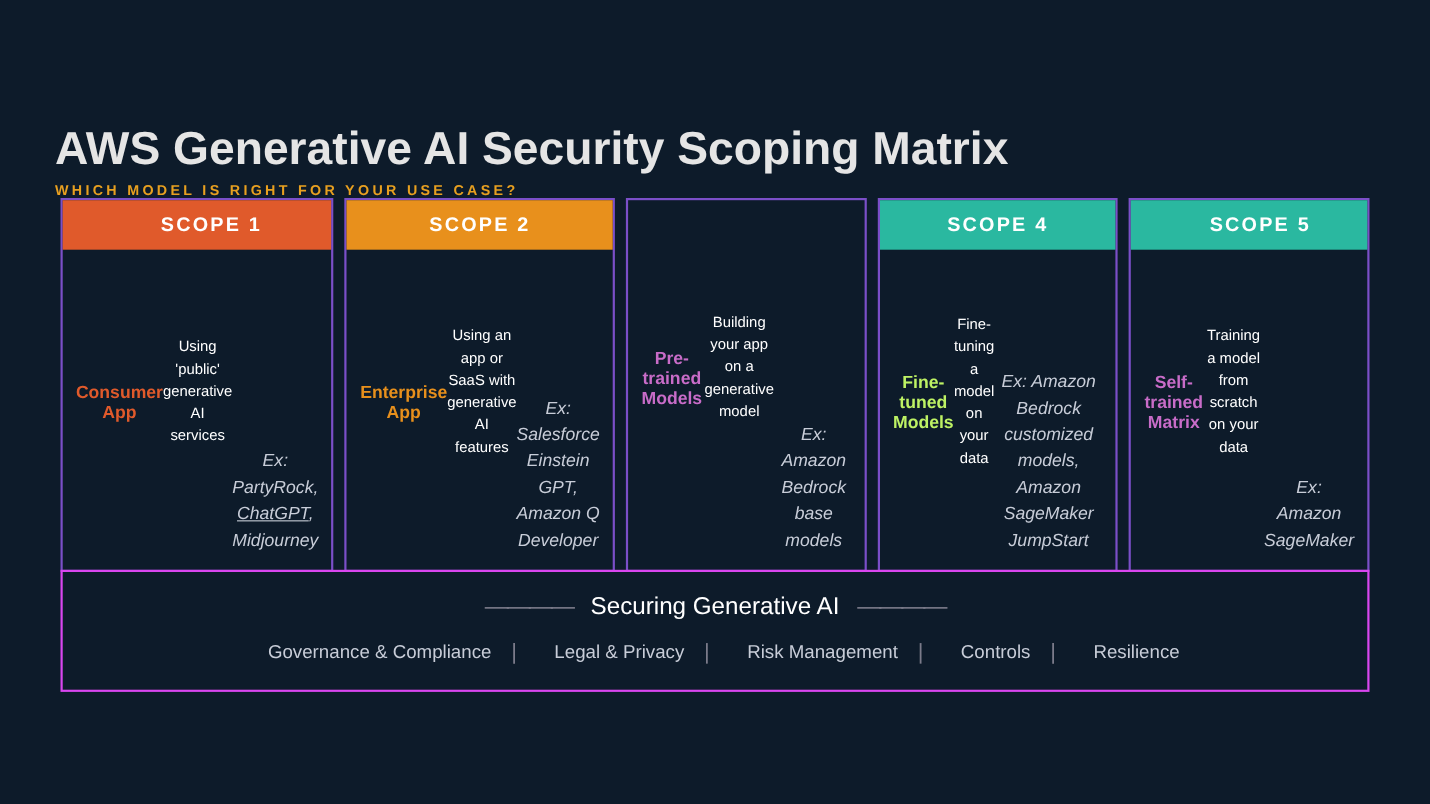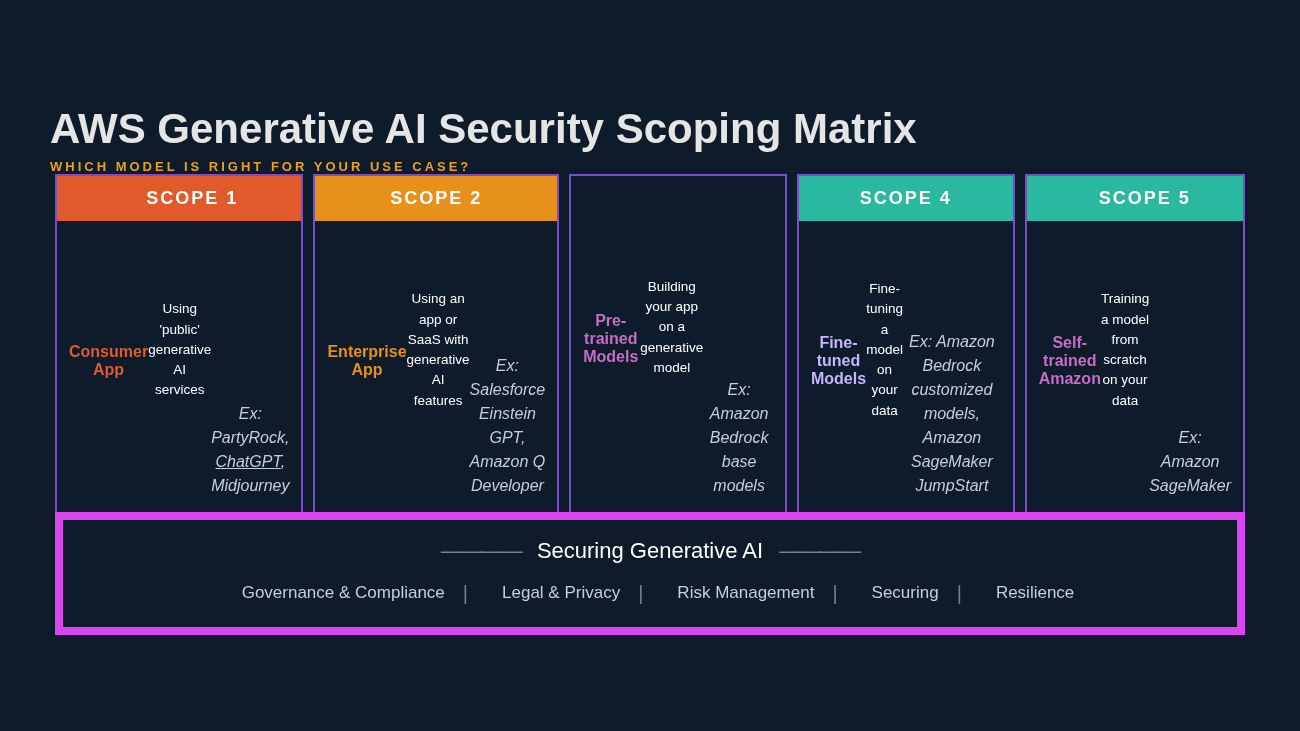--- a/index.html
+++ b/index.html
@@ -102,26 +102,26 @@
     
     .scope1-header { background-color: #e05a2b; padding-left: 36px; }
     .scope2-header { background-color: #e8901c; }
     .scope3-header { background-color: #d4b820; }
     .scope4-header { background-color: #2ab8a0; }
     .scope5-header { background-color: #2ab8a0; padding-left: 30px; }
 
     .scope1-type { color: #e05a2b; }
     .scope2-type { color: #e8901c; }
     .scope3-type { color: #c86cc8; }
-    .scope4-type { color: #c4b5fd; }
+    .scope4-type { color: #bef264; }
     .scope5-type { color: #c86cc8; }
 
     
     .securing-section {
-      border: 8px solid #d946ef;
+      border: 2px solid #d946ef;
       margin: 0 5px;
       margin-top: -2px;
       padding: 18px 20px 22px;
       position: relative;
     }
 
     .securing-title {
       color: #ffffff;
       font-size: 22px;
       font-weight: 400;
@@ -234,39 +234,39 @@
         </div>
       </div>
     </div>
 
     <div class="scope-wrapper">
       <div class="scope-card">
         <div class="scope-header scope5-header">
           <span class="scope-header-text">SCOPE 5</span>
         </div>
         <div class="scope-body">
-          <div class="scope-type scope5-type">Self-trained Amazon</div>
+          <div class="scope-type scope5-type">Self-trained Matrix</div>
           <div class="scope-desc">Training a model from scratch on your data</div>
           <div class="scope-example">
             <em>Ex: Amazon SageMaker</em>
           </div>
         </div>
       </div>
     </div>
   </div>
 
   <div class="securing-section">
     <div class="securing-title">
       <span>Securing Generative AI</span>
     </div>
     <div class="securing-items">
       <span class="securing-item">Governance &amp; Compliance</span>
       <span class="separator">|</span>
       <span class="securing-item">Legal &amp; Privacy</span>
       <span class="separator">|</span>
       <span class="securing-item">Risk Management</span>
       <span class="separator">|</span>
-      <span class="securing-item">Securing</span>
+      <span class="securing-item">Controls</span>
       <span class="separator">|</span>
       <span class="securing-item">Resilience</span>
     </div>
   </div>
 </div>
 
 </body></html>

